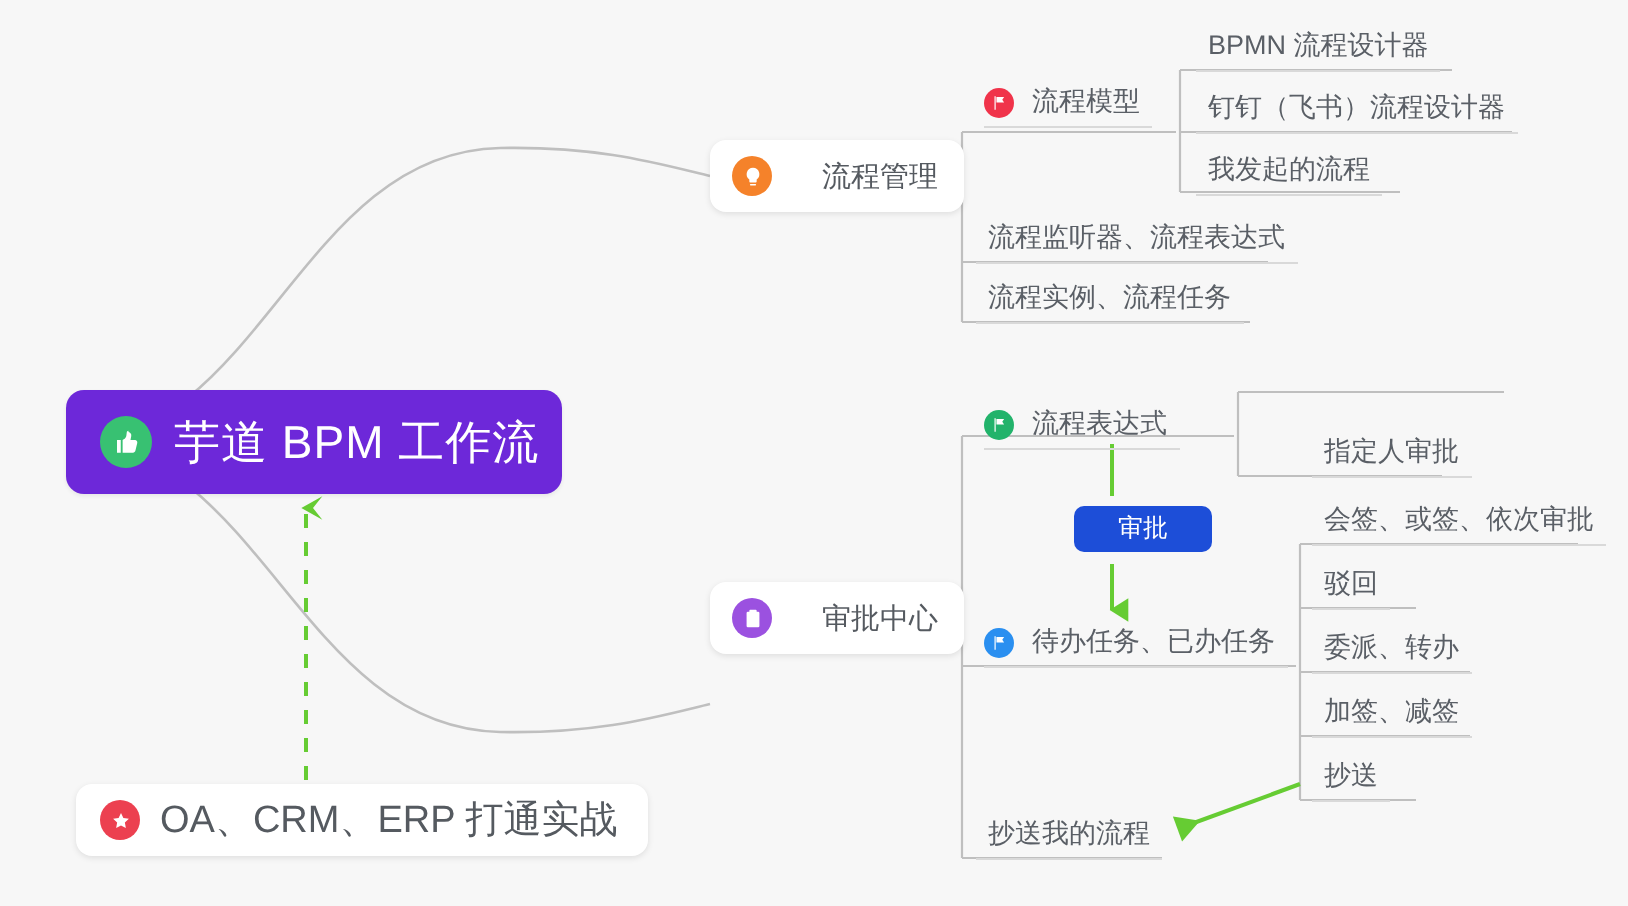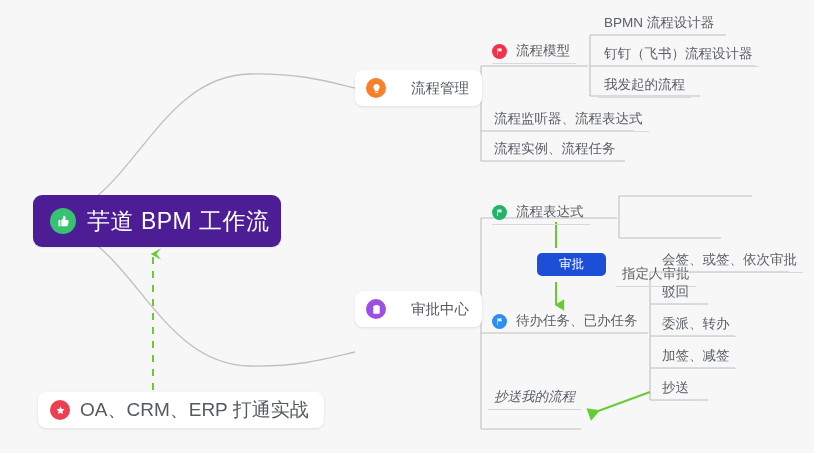--- a/index.html
+++ b/index.html
@@ -28,21 +28,21 @@
     pointer-events: none;
   }
 
   
   .root-node {
     position: absolute;
     left: 33px;
     top: 195px;
     width: 248px;
     height: 52px;
-    background: #4c1d95;
+    background: #6d28d9;
     border-radius: 9px;
     display: flex;
     align-items: center;
     box-sizing: border-box;
     padding-left: 17px;
     box-shadow: 0 1px 2px rgba(0,0,0,0.07);
   }
   .root-label {
     color: #ffffff;
     font-size: 23px;
@@ -260,24 +260,24 @@
 
   <div class="leaf with-icon" style="left: 492px; top: 312px; border-bottom: 1px solid rgb(217, 217, 217);">
     <span class="glyph g-flagblu glyph-sm">
       <svg width="9" height="9" viewBox="0 0 24 24" fill="#ffffff">
         <path d="M6 3h1.6v18H6zm2.6 1h10.2l-2.4 3.6 2.4 3.6H8.6z"></path>
       </svg>
     </span>
     <span class="leaf-text">待办任务、已办任务</span>
   </div>
 
-  <div class="leaf" style="left: 488px; top: 388px; border-bottom: 1px solid rgb(217, 217, 217); font-style: italic;">抄送我的流程</div>
-
-
-  <div class="leaf" style="left: 616px; top: 217px; border-bottom: 1px solid rgb(217, 217, 217); margin-top: 48px;">指定人审批</div>
+  <div class="leaf" style="left: 488px; top: 408px; border-bottom: 1px solid rgb(217, 217, 217);">抄送我的流程</div>
+
+
+  <div class="leaf" style="left: 656px; top: 217px; border-bottom: 1px solid rgb(217, 217, 217);">指定人审批</div>
 
   <div class="leaf" style="left: 656px; top: 251px; border-bottom: 1px solid rgb(217, 217, 217);">会签、或签、依次审批</div>
 
   <div class="leaf" style="left: 656px; top: 283px; border-bottom: 1px solid rgb(217, 217, 217);">驳回</div>
 
   <div class="leaf" style="left: 656px; top: 315px; border-bottom: 1px solid rgb(217, 217, 217);">委派、转办</div>
 
   <div class="leaf" style="left: 656px; top: 347px; border-bottom: 1px solid rgb(217, 217, 217);">加签、减签</div>
 
   <div class="leaf" style="left: 656px; top: 379px; border-bottom: 1px solid rgb(217, 217, 217);">抄送</div>

